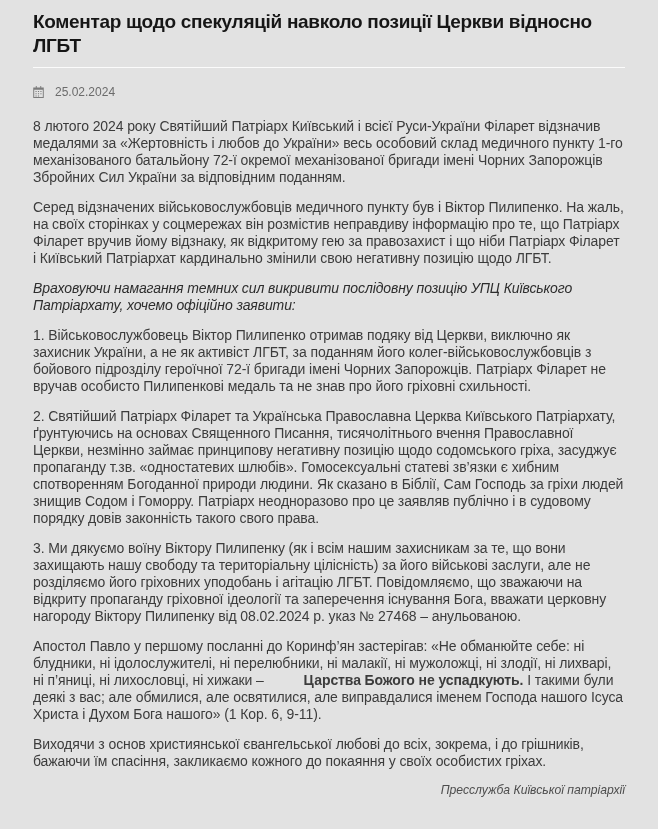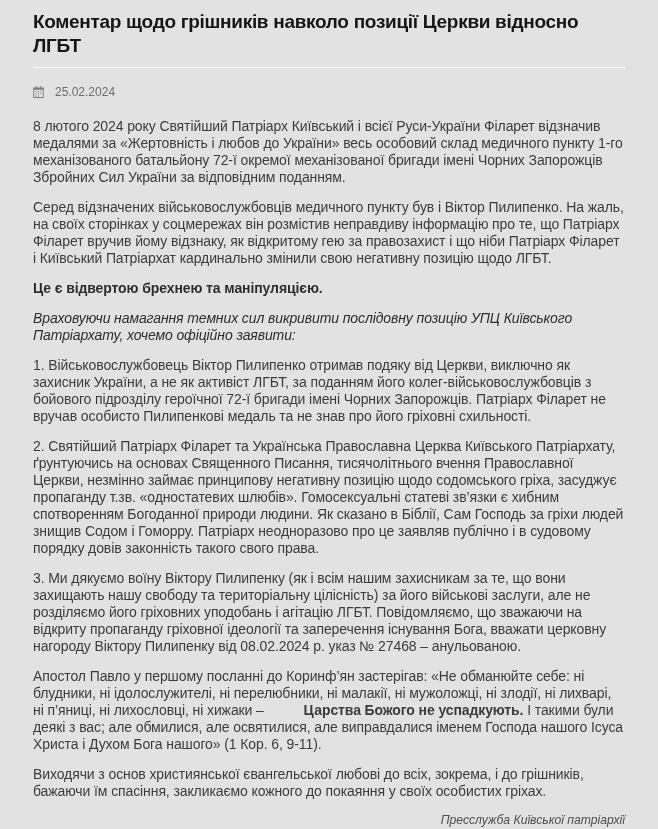--- a/index.html
+++ b/index.html
@@ -61,37 +61,36 @@
     font-style: italic;
     font-size: 12.2px;
     color: #4d4d4d;
   }
 </style>
 </head>
 <body>
 
 <div class="page">
 
-  <h1 class="article-title">Коментар щодо грішників навколо позиції Церкви відносно ЛГБТ</h1>
+  <h1 class="article-title">Коментар щодо спекуляцій навколо позиції Церкви відносно ЛГБТ</h1>
 
   <div class="title-divider"></div>
 
   <div class="date-row">
     <span class="calendar-icon">
       <svg width="11" height="12" viewBox="0 0 448 512" fill="#7b7b7b" aria-hidden="true">
         <path d="M148 0h-40v64H0v448h448V64H340V0h-40v64H148V0zM40 160h368v312H40V160zm56 48v48h48v-48H96zm104 0v48h48v-48h-48zm104 0v48h48v-48h-48zM96 304v48h48v-48H96zm104 0v48h48v-48h-48zm104 0v48h48v-48h-48zM96 400v48h48v-48H96zm104 0v48h48v-48h-48z"></path>
       </svg>
     </span>
     <span>25.02.2024</span>
   </div>
 
   <div class="article-body">
       <p class="para style-normal">8 лютого 2024 року Святійший Патріарх Київський і всієї Руси-України Філарет відзначив медалями за «Жертовність і любов до України» весь особовий склад медичного пункту 1-го механізованого батальйону 72-ї окремої механізованої бригади імені Чорних Запорожців Збройних Сил України за відповідним поданням.</p>
       <p class="para style-normal">Серед відзначених військовослужбовців медичного пункту був і Віктор Пилипенко. На жаль, на своїх сторінках у соцмережах він розмістив неправдиву інформацію про те, що Патріарх Філарет вручив йому відзнаку, як відкритому гею за правозахист і що ніби Патріарх Філарет і Київський Патріархат кардинально змінили свою негативну позицію щодо ЛГБТ.</p>
-      <p class="para style-bold">Це є відвертою брехнею та маніпуляцією.</p>
       <p class="para style-bold-italic">Враховуючи намагання темних сил викривити послідовну позицію УПЦ Київського Патріархату, хочемо офіційно заявити:</p>
       <p class="para style-normal">1. Військовослужбовець Віктор Пилипенко отримав подяку від Церкви, виключно як захисник України, а не як активіст ЛГБТ, за поданням його колег-військовослужбовців з бойового підрозділу героїчної 72-ї бригади імені Чорних Запорожців. Патріарх Філарет не вручав особисто Пилипенкові медаль та не знав про його гріховні схильності.</p>
       <p class="para style-normal">2. Святійший Патріарх Філарет та Українська Православна Церква Київського Патріархату, ґрунтуючись на основах Священного Писання, тисячолітнього вчення Православної Церкви, незмінно займає принципову негативну позицію щодо содомського гріха, засуджує пропаганду т.зв. «одностатевих шлюбів». Гомосексуальні статеві зв’язки є хибним спотворенням Богоданної природи людини. Як сказано в Біблії, Сам Господь за гріхи людей знищив Содом і Гоморру. Патріарх неодноразово про це заявляв публічно і в судовому порядку довів законність такого свого права.</p>
       <p class="para style-normal">3. Ми дякуємо воїну Віктору Пилипенку (як і всім нашим захисникам за те, що вони захищають нашу свободу та територіальну цілісність) за його військові заслуги, але не розділяємо його гріховних уподобань і агітацію ЛГБТ. Повідомляємо, що зважаючи на відкриту пропаганду гріховної ідеології та заперечення існування Бога, вважати церковну нагороду Віктору Пилипенку від 08.02.2024 р. указ № 27468 – анульованою.</p>
       <p class="para style-normal"><span>Апостол Павло у першому посланні до Коринф’ян застерігав: «Не обманюйте себе: ні блудники, ні ідолослужителі, ні перелюбники, ні малакії, ні мужоложці, ні злодії, ні лихварі, ні п’яниці, ні лихословці, ні хижаки – </span><span class="seg-bold">Царства Божого не успадкують.</span><span> І такими були деякі з вас; але обмилися, але освятилися, але виправдалися іменем Господа нашого Ісуса Христа і Духом Бога нашого» (1 Кор. 6, 9-11).</span></p>
       <p class="para style-normal">Виходячи з основ християнської євангельської любові до всіх, зокрема, і до грішників, бажаючи їм спасіння, закликаємо кожного до покаяння у своїх особистих гріхах.</p>
     </div>
 
   <div class="signature">Пресслужба Київської патріархії</div>
 

